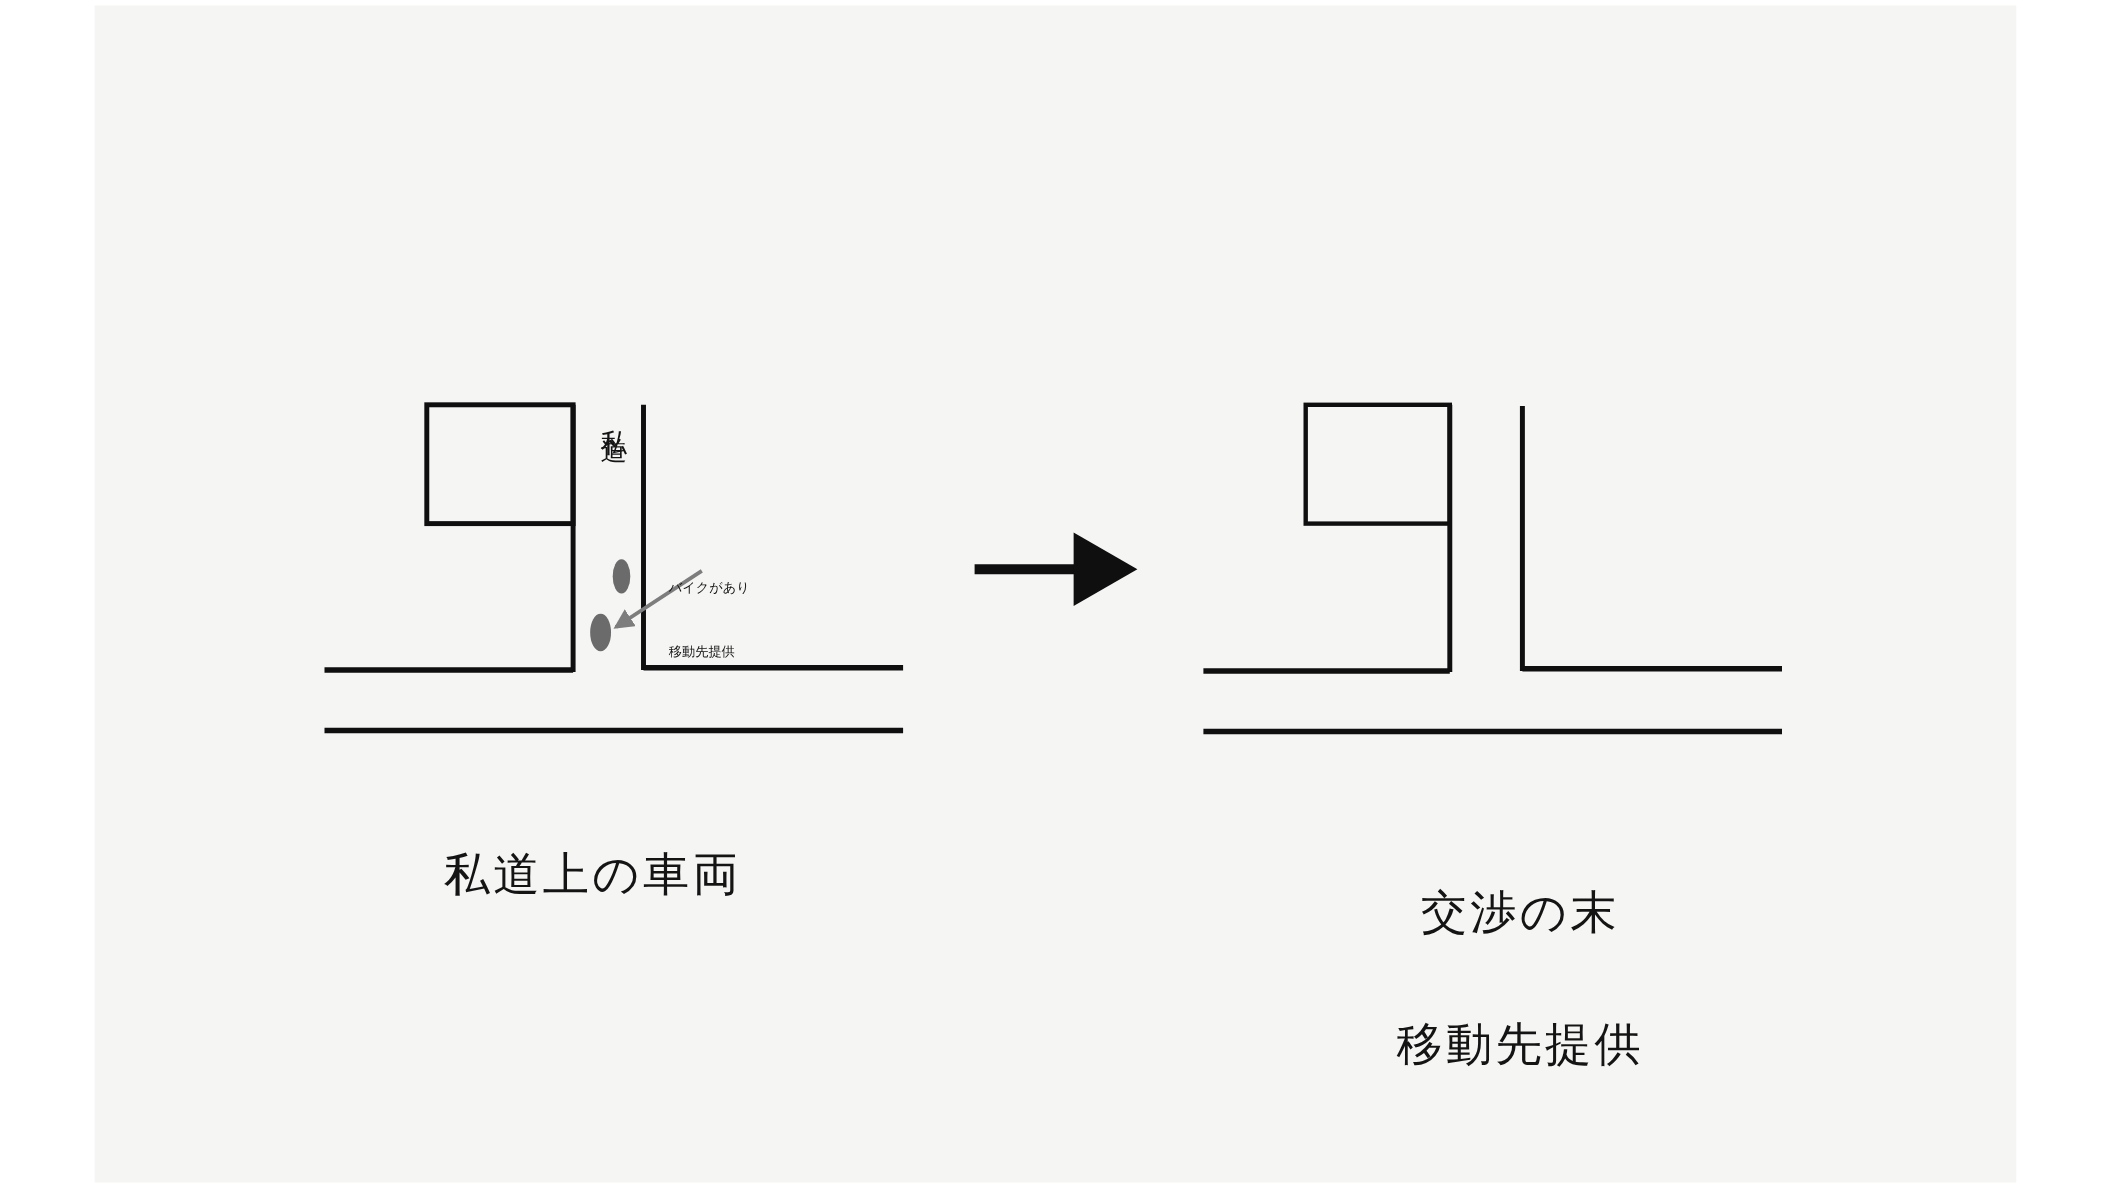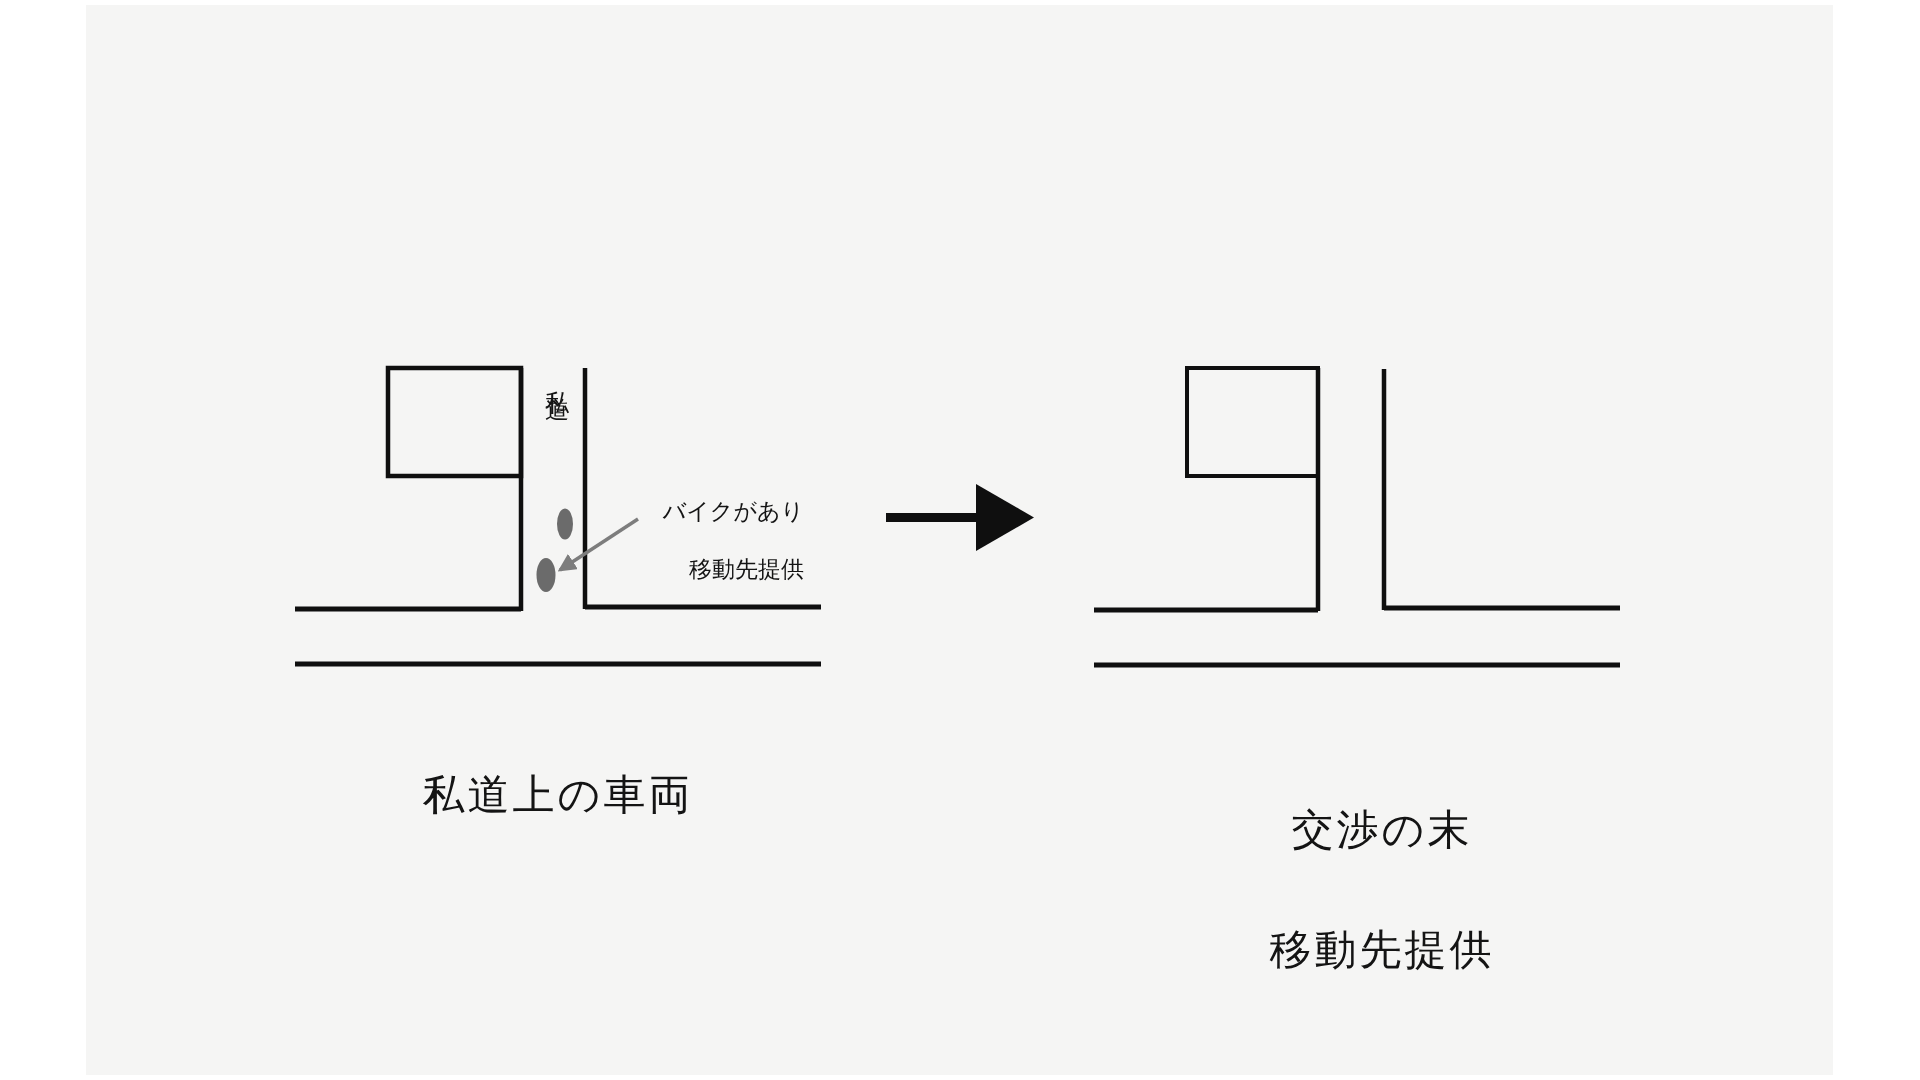--- a/index.html
+++ b/index.html
@@ -16,29 +16,29 @@
   }
   svg.art{position:absolute;left:0;top:0;width:1920px;height:1080px;}
   .txt{position:absolute;white-space:pre-line;}
   .road-label{
     left:537px;top:371px;width:32px;height:70px;
     font-size:24px;line-height:1.0;letter-spacing:8px;
     writing-mode:vertical-rl;text-orientation:upright;
     color:var(--ink,#141414);
   }
   .annotation{
-    left:608px;top:468px;width:196px;
-    text-align:right;font-size:23px;line-height:29px;
+    left:608px;top:491px;width:196px;
+    text-align:left;font-size:12px;line-height:29px;
     color:var(--ink,#141414);
   }
   .caption{
     text-align:center;font-size:42px;letter-spacing:3px;
     color:var(--ink,#141414);
   }
-  .caption-left{left:348px;top:770px;width:420px;line-height:50px;}
+  .caption-left{left:329px;top:770px;width:420px;line-height:50px;}
   .caption-right{left:1172px;top:740px;width:420px;line-height:60px;}
 </style>
 </head>
 <body>
 
 <div class="canvas">
 
   <div class="panel"></div>
 
   <svg class="art" viewBox="0 0 1920 1080">

